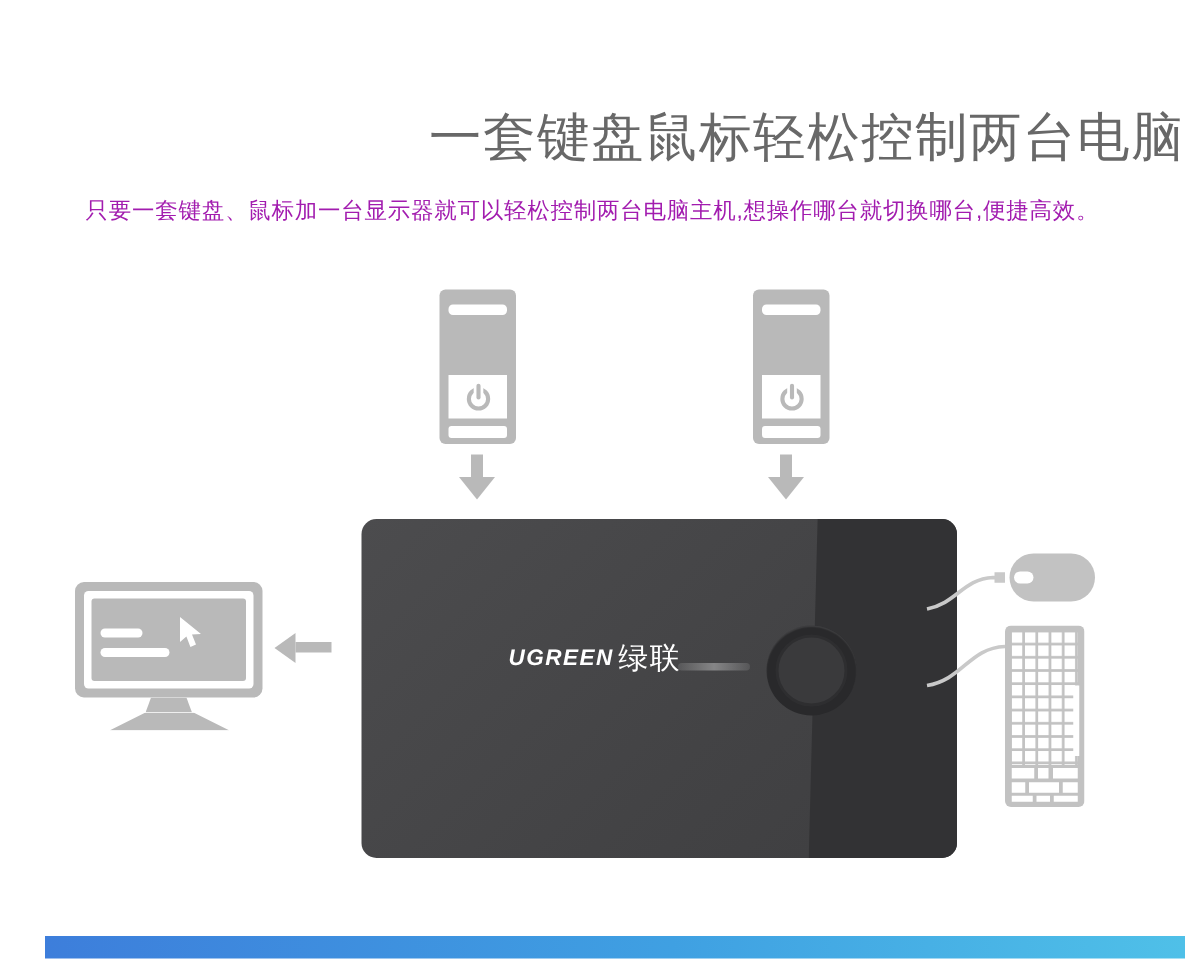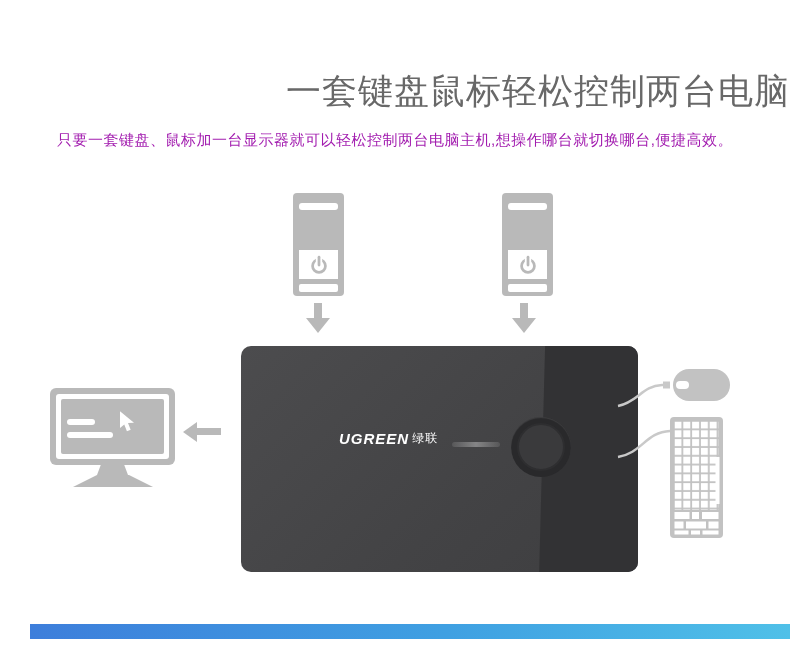--- a/index.html
+++ b/index.html
@@ -49,21 +49,21 @@
   }
   .device-dark {
     position: absolute; inset: 0; background: #323234;
     clip-path: polygon(76.6% 0, 100% 0, 100% 100%, 75.1% 100%);
   }
   .device-logo-row {
     position: absolute; left: 98px; top: 83px; height: 18px;
     display: flex; align-items: center; white-space: nowrap;
   }
   .brand-latin { color: #ffffff; font-size: 15px; font-weight: 700; font-style: italic; letter-spacing: 1px; }
-  .brand-cn    { color: #ffffff; font-size: 12px; font-weight: 500; margin-left: 3px; letter-spacing: 1px; }
+  .brand-cn    { color: #ffffff; font-size: 20px; font-weight: 500; margin-left: 3px; letter-spacing: 1px; }
   .led-pill {
     position: absolute; left: 211px; top: 96px; width: 48px; height: 5px; border-radius: 3px;
     background: linear-gradient(90deg, rgba(255,255,255,0.10), rgba(255,255,255,0.35), rgba(255,255,255,0.10));
   }
   .switch-button-outer {
     position: absolute; left: 270px; top: 71px; width: 60px; height: 60px;
     border-radius: 50%; background: #29292b;
     box-shadow: inset 0 1px 1px rgba(255,255,255,0.10);
   }
   .switch-button-inner {

